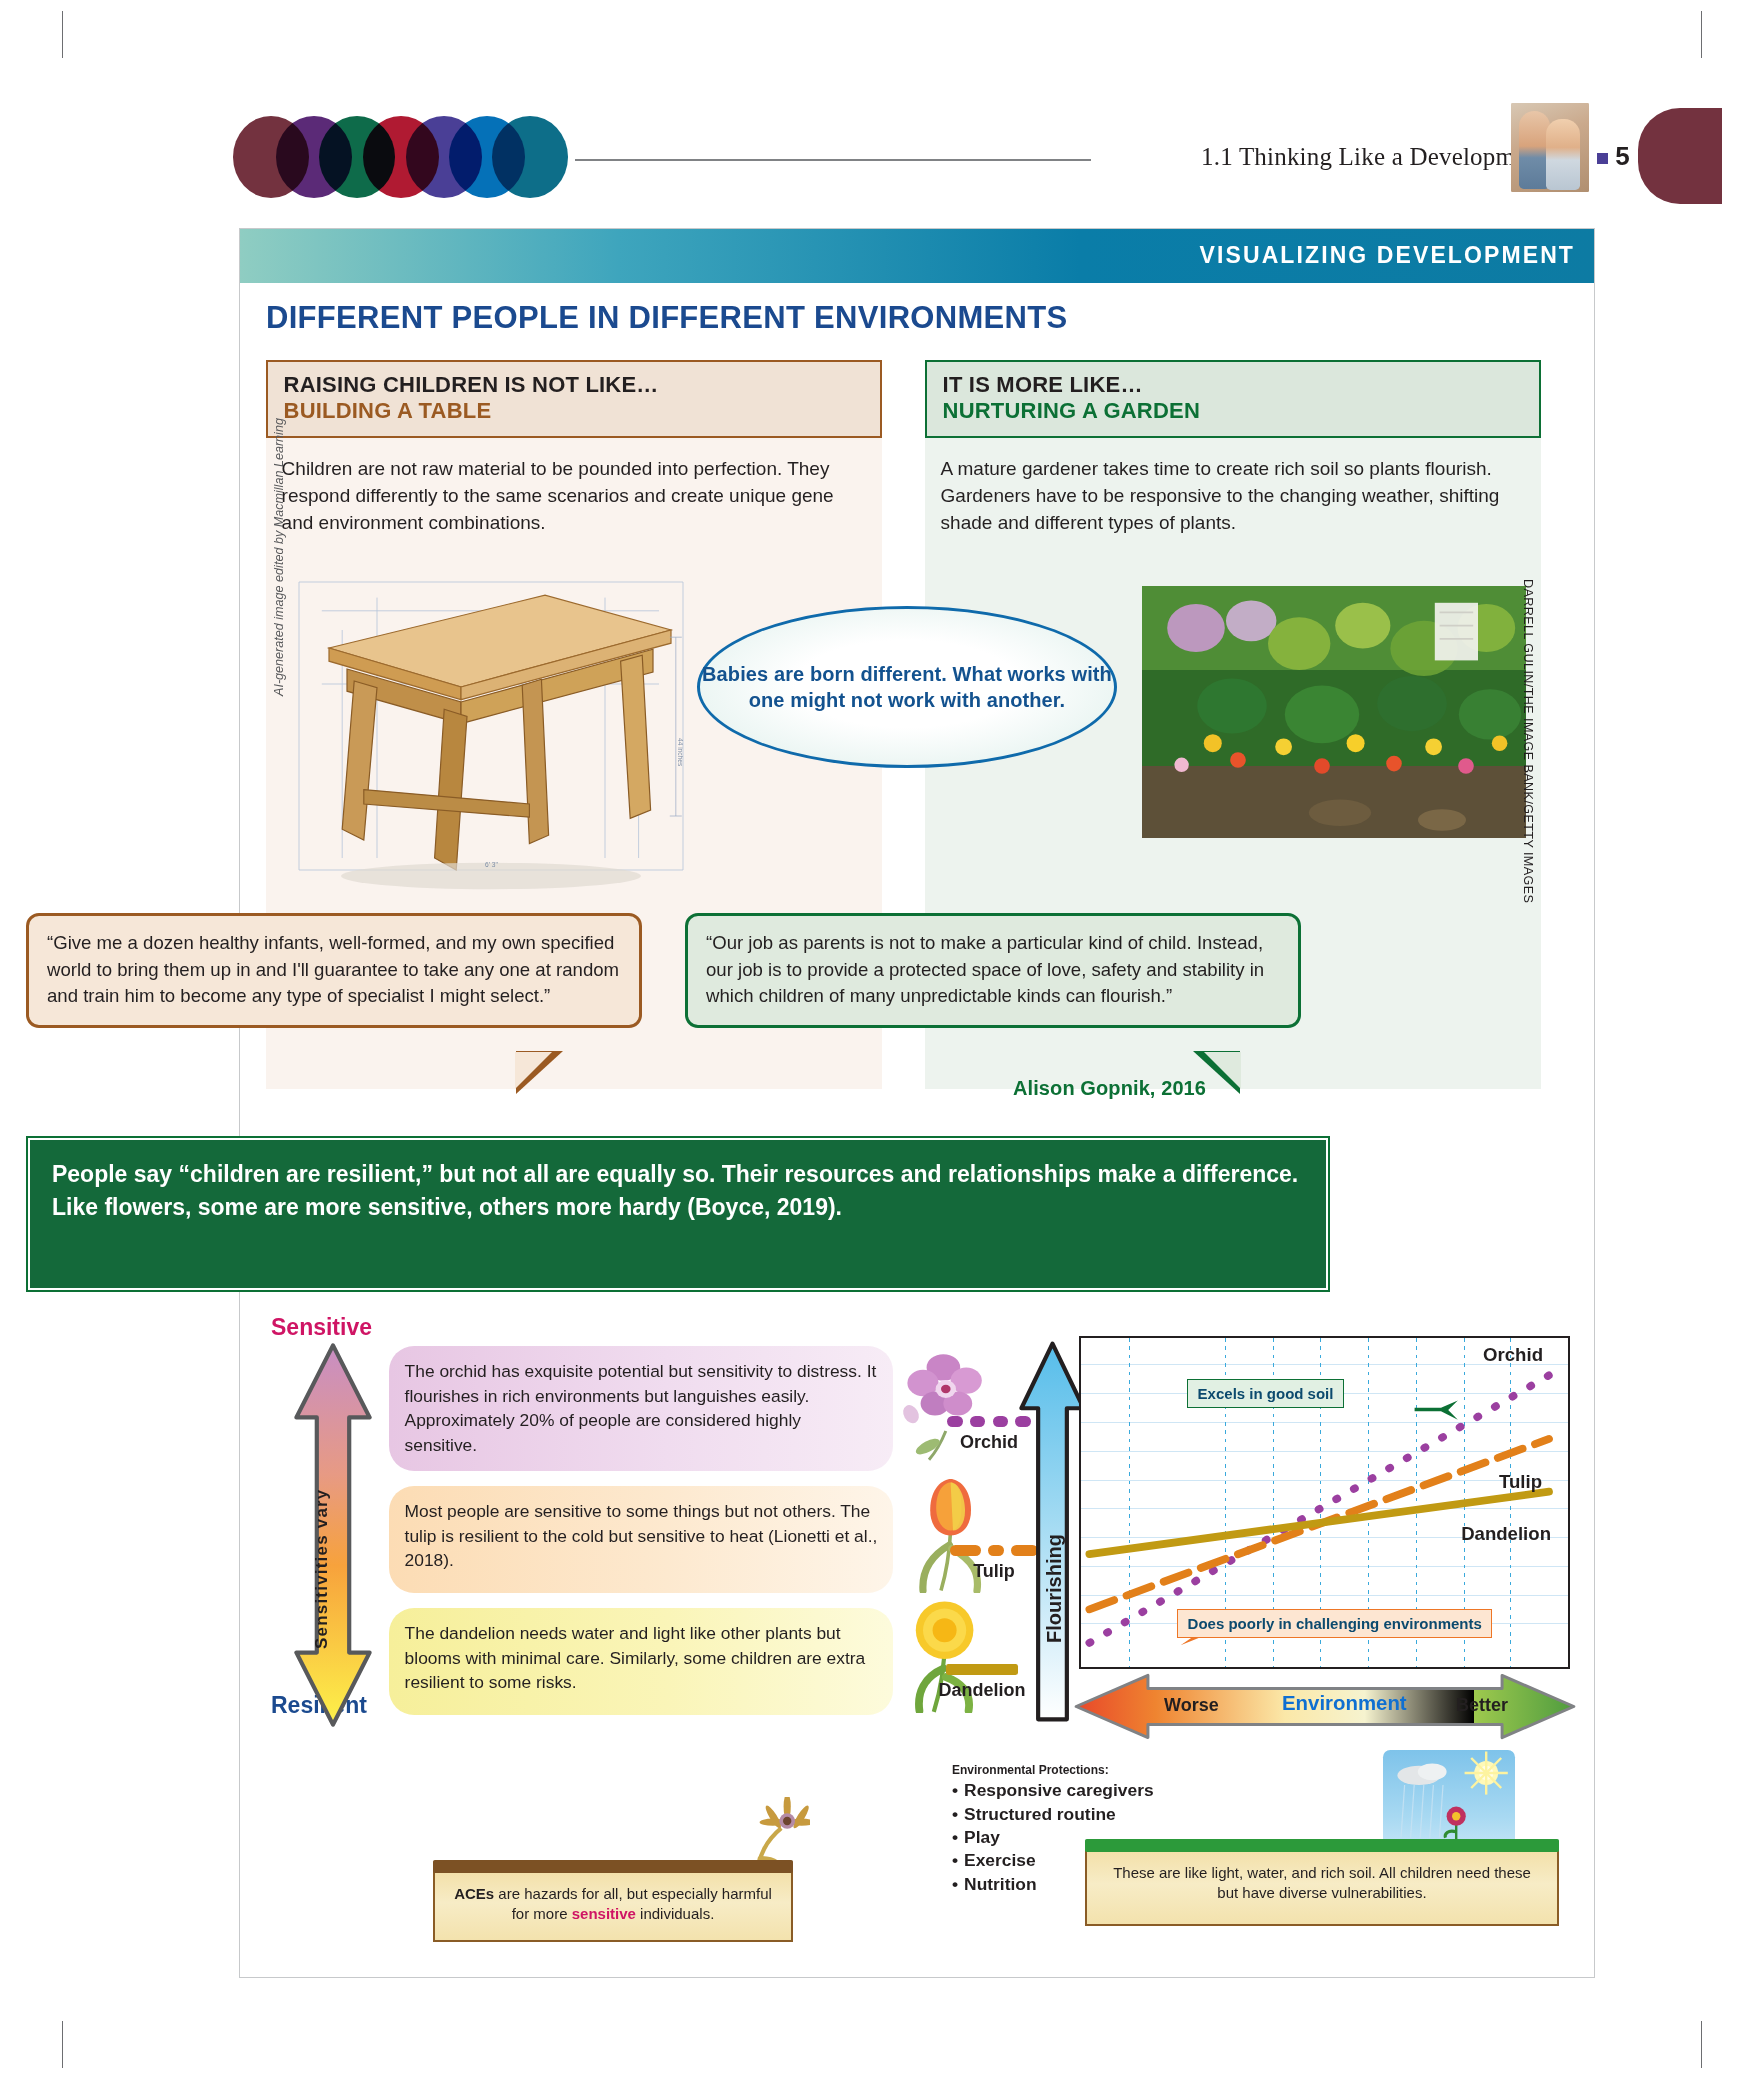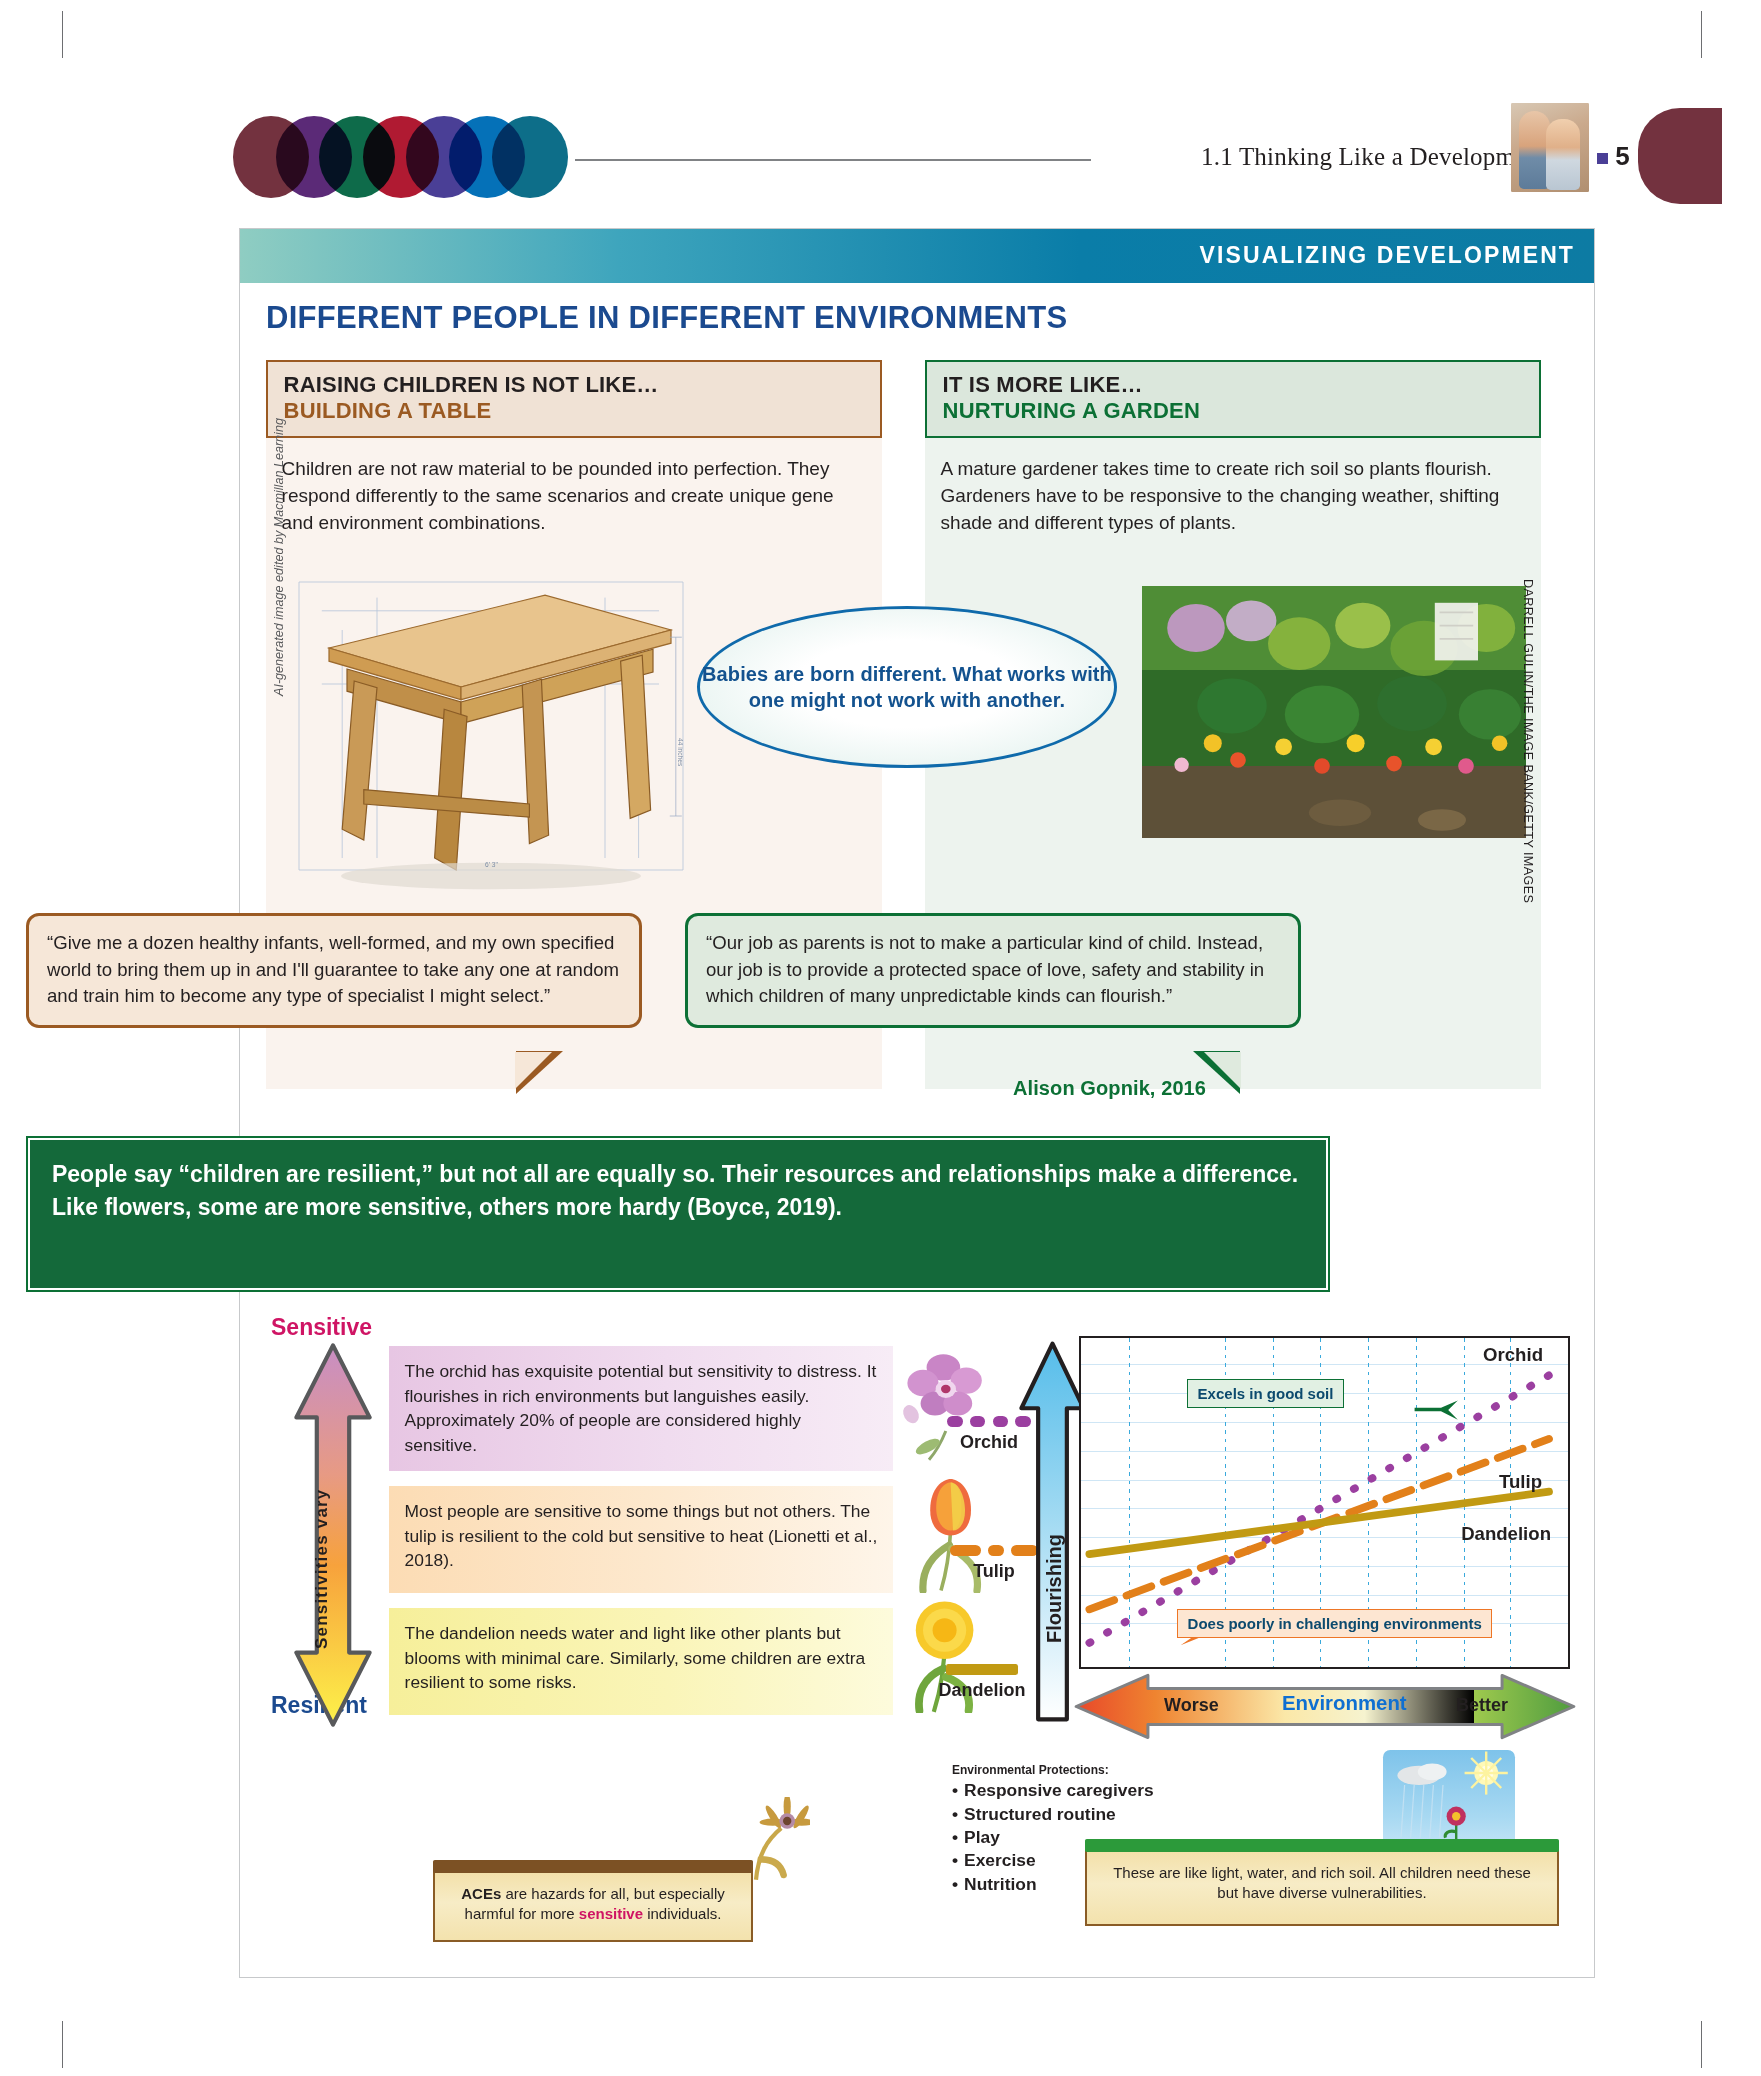--- a/index.html
+++ b/index.html
@@ -113,21 +113,21 @@
   #sens-label{position:absolute;left:271px;top:1314px;font-size:23px;font-weight:bold;color:#cf1464;}
   #resi-label{position:absolute;left:271px;top:1692px;font-size:23px;font-weight:bold;color:#1b4a8f;}
 
   #sens-arrow{position:absolute;left:294px;top:1343px;width:78px;height:384px;}
   #sens-arrow svg{display:block;}
   #sens-arrow-text{position:absolute;left:312px;top:1649px;transform:rotate(-90deg);
       transform-origin:left top;font-size:17px;font-weight:bold;letter-spacing:1.2px;color:#231f20;
       white-space:nowrap;}
 
   .flowerrow{position:absolute;left:389px;width:504px;box-sizing:border-box;
-      padding:13px 15.6px;}
+      padding:13px 15.6px;border-radius:25px;}
   #row-orchid{top:1346px;height:125px;background:linear-gradient(90deg,#e7c6e3 0%,#f0dcef 55%,#f7ecf6 100%);}
   #row-tulip{top:1486px;height:107px;background:linear-gradient(90deg,#fcdcb4 0%,#fde9cf 55%,#fef5e9 100%);}
   #row-dand{top:1608px;height:107px;background:linear-gradient(90deg,#f6ef9a 0%,#faf5b8 55%,#fdfbdc 100%);}
   .flowerrow p{margin:0;font-size:17.4px;line-height:1.42;color:#231f20;}
 
   .flowerimg{position:absolute;width:102px;height:120px;}
   #fl-orchid{left:893px;top:1341px;}
   #fl-tulip{left:899px;top:1473px;}
   #fl-dand{left:893px;top:1593px;}
 
@@ -177,21 +177,21 @@
   #prot{position:absolute;left:952px;top:1763px;width:372px;}
   #prot .hd{font-size:12px;font-weight:bold;color:#231f20;}
   #prot ul{margin:2.4px 0 0 0;padding:0;list-style:none;}
   #prot li{font-size:17.4px;font-weight:bold;line-height:1.34;color:#231f20;}
   #prot li::before{content:"\2022";margin-right:6px;}
 
   .soilbox{position:absolute;box-sizing:border-box;border:2.4px solid #8a5c26;
       background:linear-gradient(180deg,#f3e0a9 0%,#f7ecc6 45%,#f3e2ad 100%);
       padding:12px 14.4px;}
   .soilbox .top{position:absolute;left:-2.4px;right:-2.4px;top:-12px;height:13px;}
-  #soil-left{left:433px;top:1870px;width:320px;height:72px;}
+  #soil-left{left:433px;top:1870px;width:360px;height:72px;}
   #soil-left .top{background:#7c5124;border-radius:1.8px;}
   #soil-right{left:1085px;top:1849px;width:474px;height:77px;}
   #soil-right .top{background:#2c9a3a;border-radius:1.8px;}
   .soilbox p{margin:0;font-size:15px;line-height:1.36;color:#231f20;text-align:center;}
   .soilbox .b{font-weight:bold;}
   .soilbox .pink{font-weight:bold;color:#cf1464;}
 
   #sprout{position:absolute;left:732px;top:1797px;width:78px;height:84px;}
   #skybox{position:absolute;left:1383px;top:1750px;width:132px;height:112px;
       border-radius:7.2px 7.2px 0 0;overflow:hidden;

